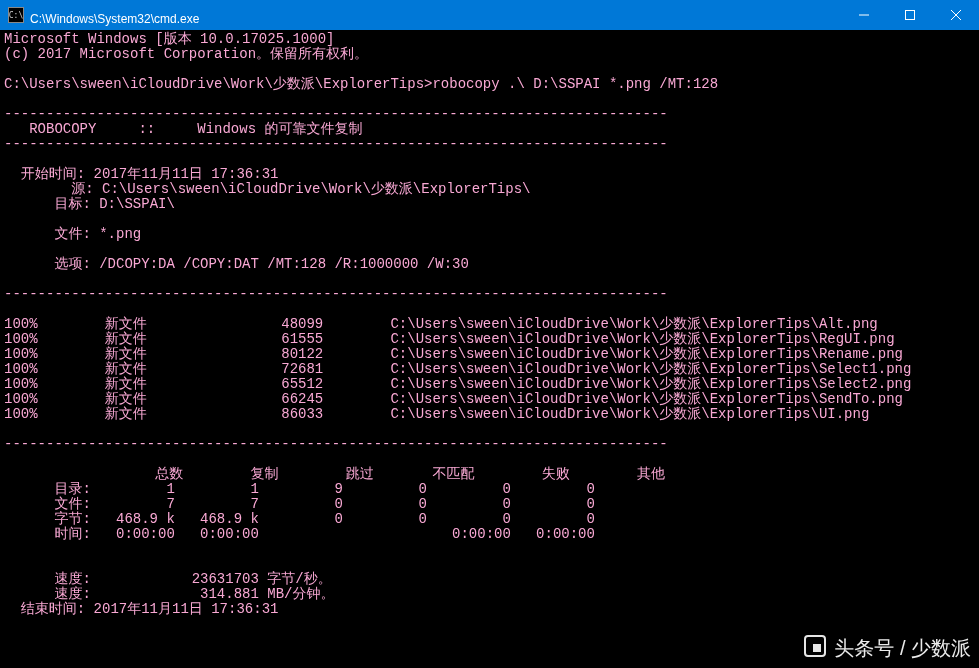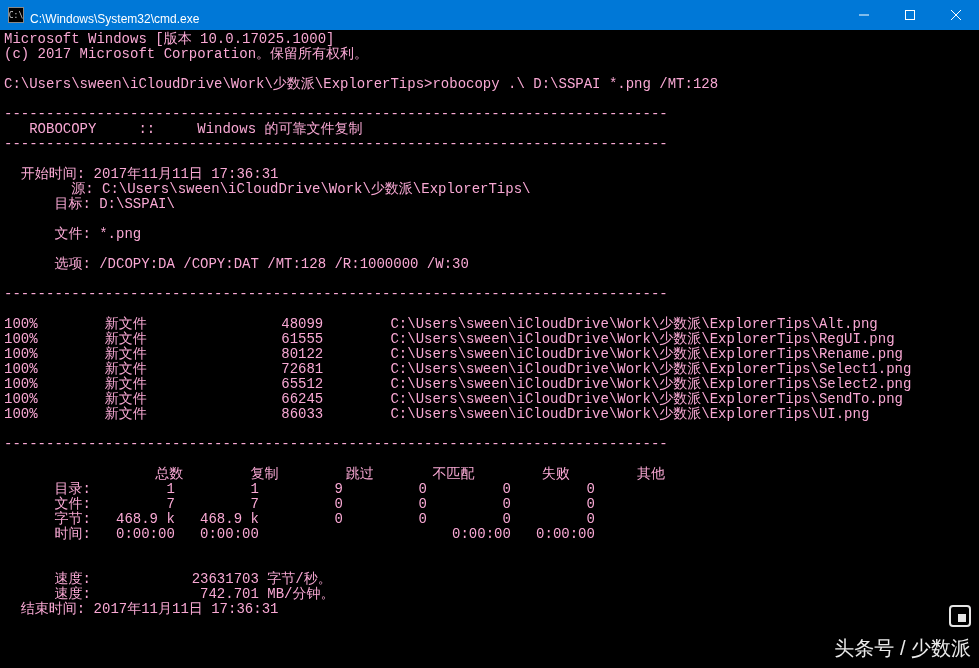--- a/index.html
+++ b/index.html
@@ -66,23 +66,22 @@
     .watermark {
       position: absolute;
       right: 8px;
       bottom: 6px;
       color: rgba(255,255,255,0.92);
       font-family: "Microsoft YaHei", sans-serif;
       font-size: 20px;
       font-weight: 300;
       text-shadow: 0 0 3px rgba(0,0,0,0.6);
       display: flex;
-      align-items: flex-end;
+      align-items: flex-start;
       gap: 8px;
-      flex-direction: column;
     }
     .watermark .wm-icon {
       width: 22px;
       height: 22px;
       border: 2px solid rgba(255,255,255,0.9);
       border-radius: 4px;
       position: relative;
     }
     .watermark .wm-icon::after {
       content: "";
@@ -149,21 +148,21 @@
 <span class="dash">-------------------------------------------------------------------------------</span>
 
 <span>                  总数        复制        跳过       不匹配        失败        其他</span>
 <span>      目录:         1         1         9         0         0         0</span>
 <span>      文件:         7         7         0         0         0         0</span>
 <span>      字节:   468.9 k   468.9 k         0         0         0         0</span>
 <span>      时间:   0:00:00   0:00:00                       0:00:00   0:00:00</span>
 
 
 <span><span>      速度:</span><span>            23631703 字节/秒。</span></span>
-<span><span>      速度:</span><span>             742.701 MB/分钟。</span></span>
+<span><span>      速度:</span><span>             314.881 MB/分钟。</span></span>
 <span><span>  结束时间: </span><span>2017年11月11日 17:36:31</span></span>
 </div>
 </div>
 
 <div class="watermark">
   <span class="wm-icon"></span>
   <span>头条号 / 少数派</span>
 </div>
 
 </body></html>

